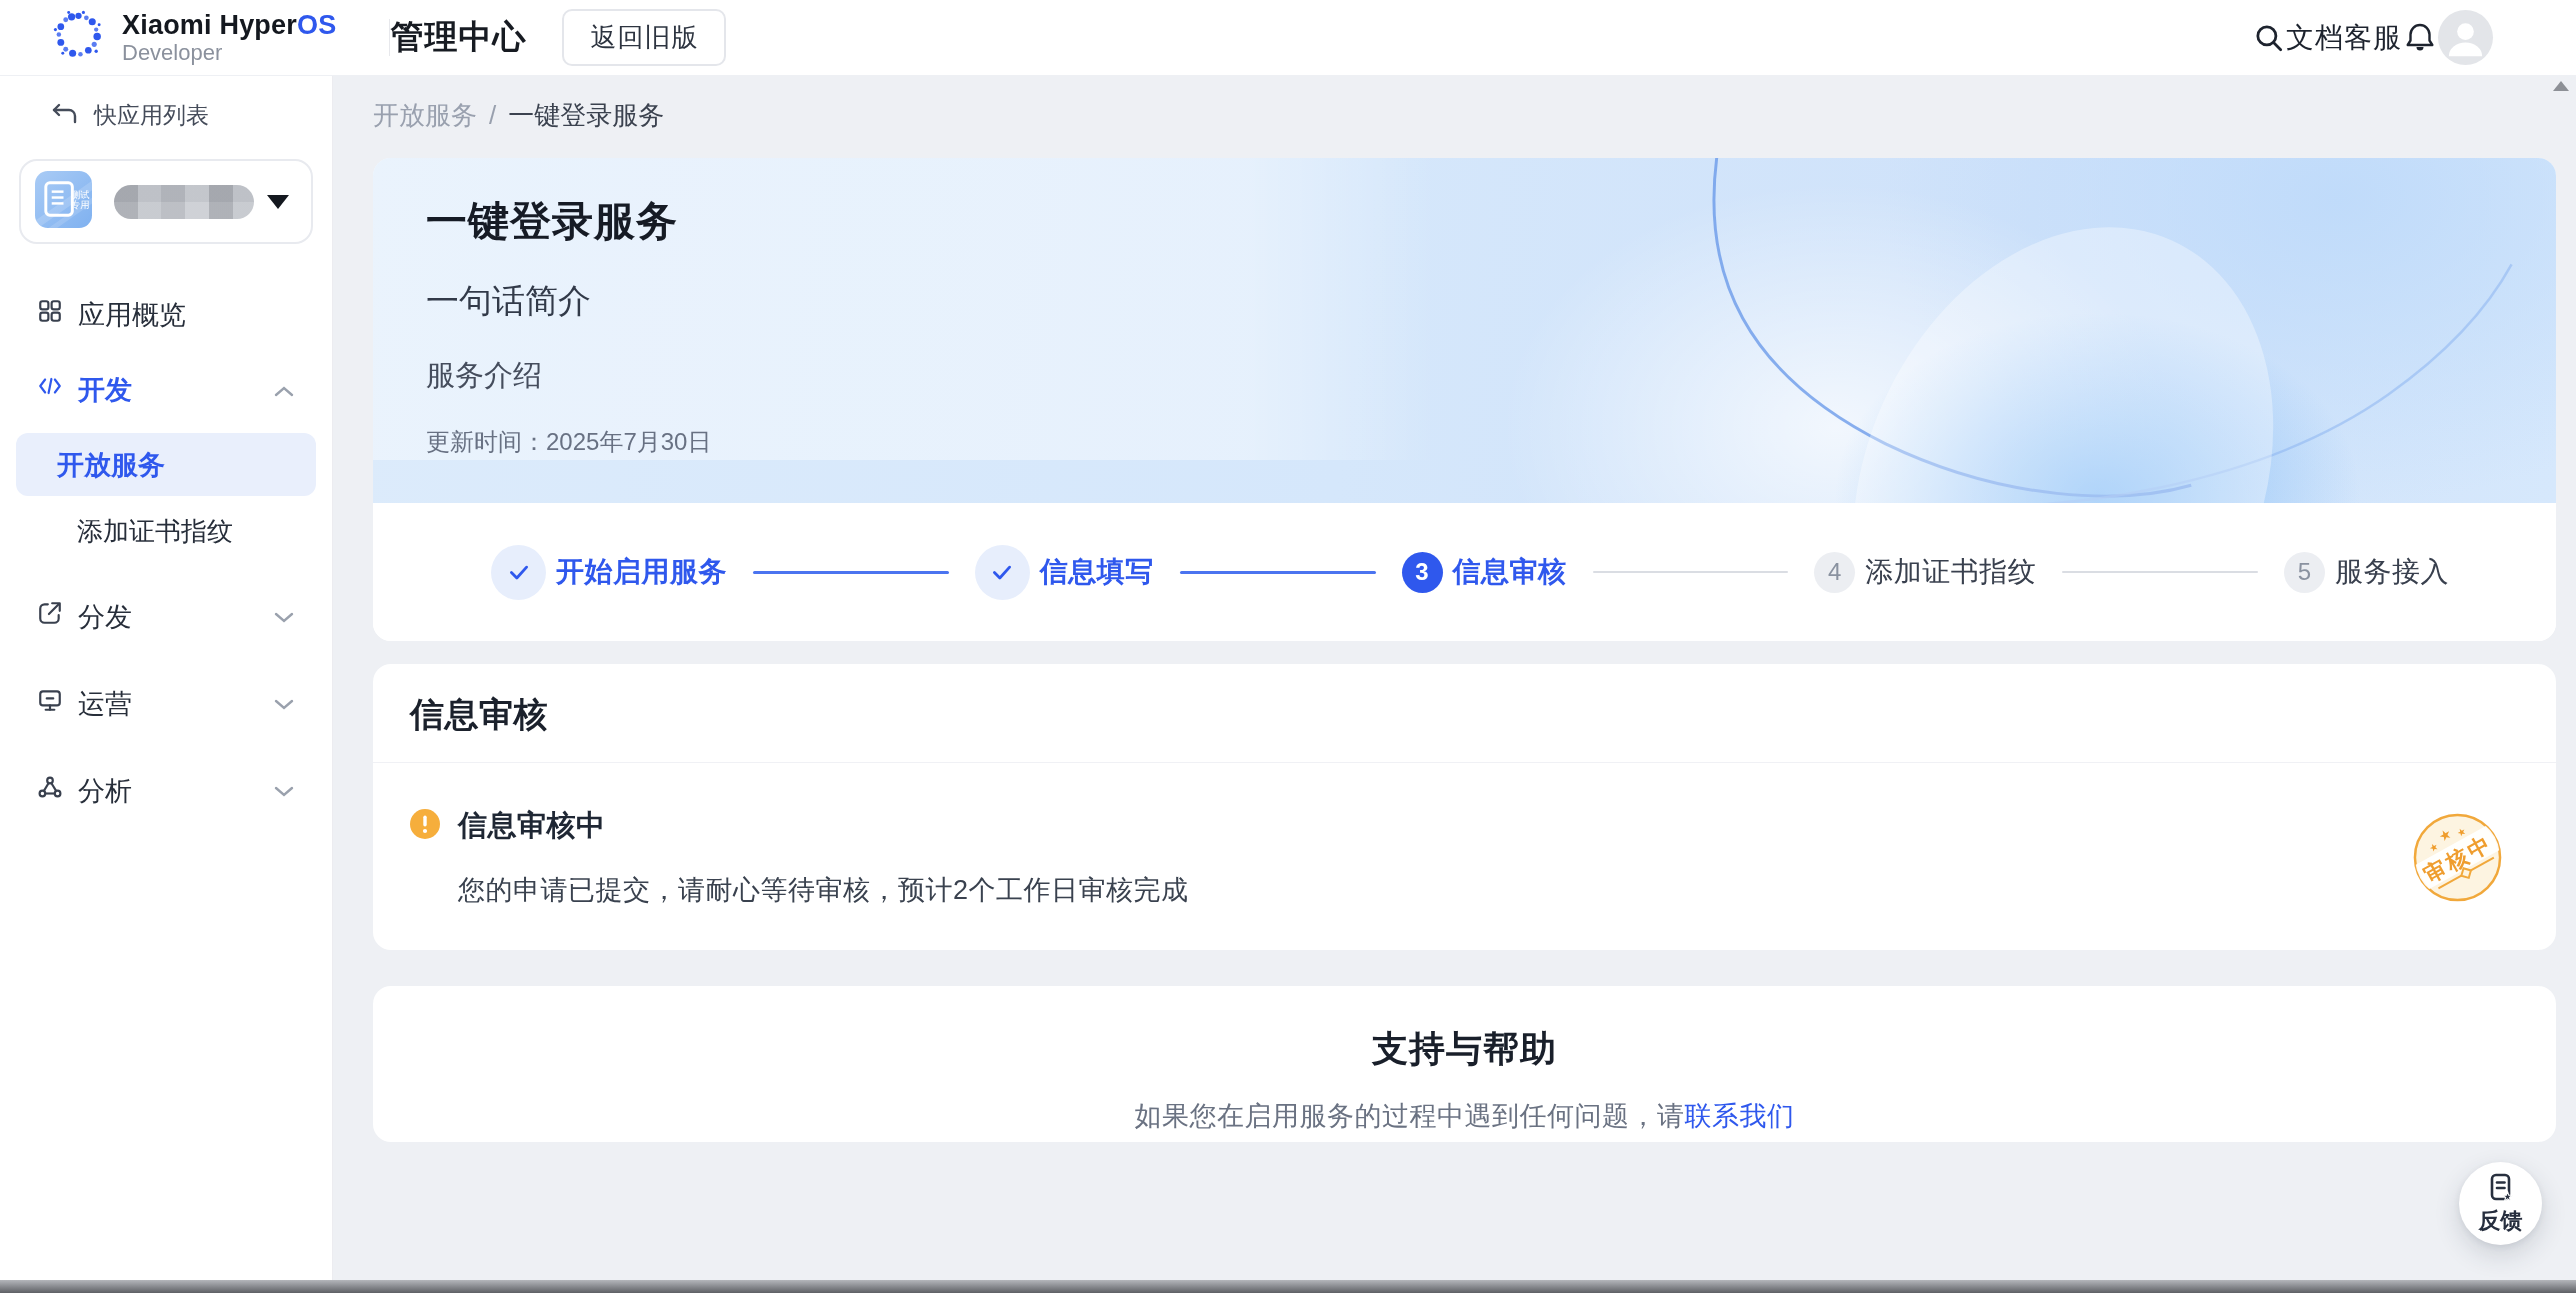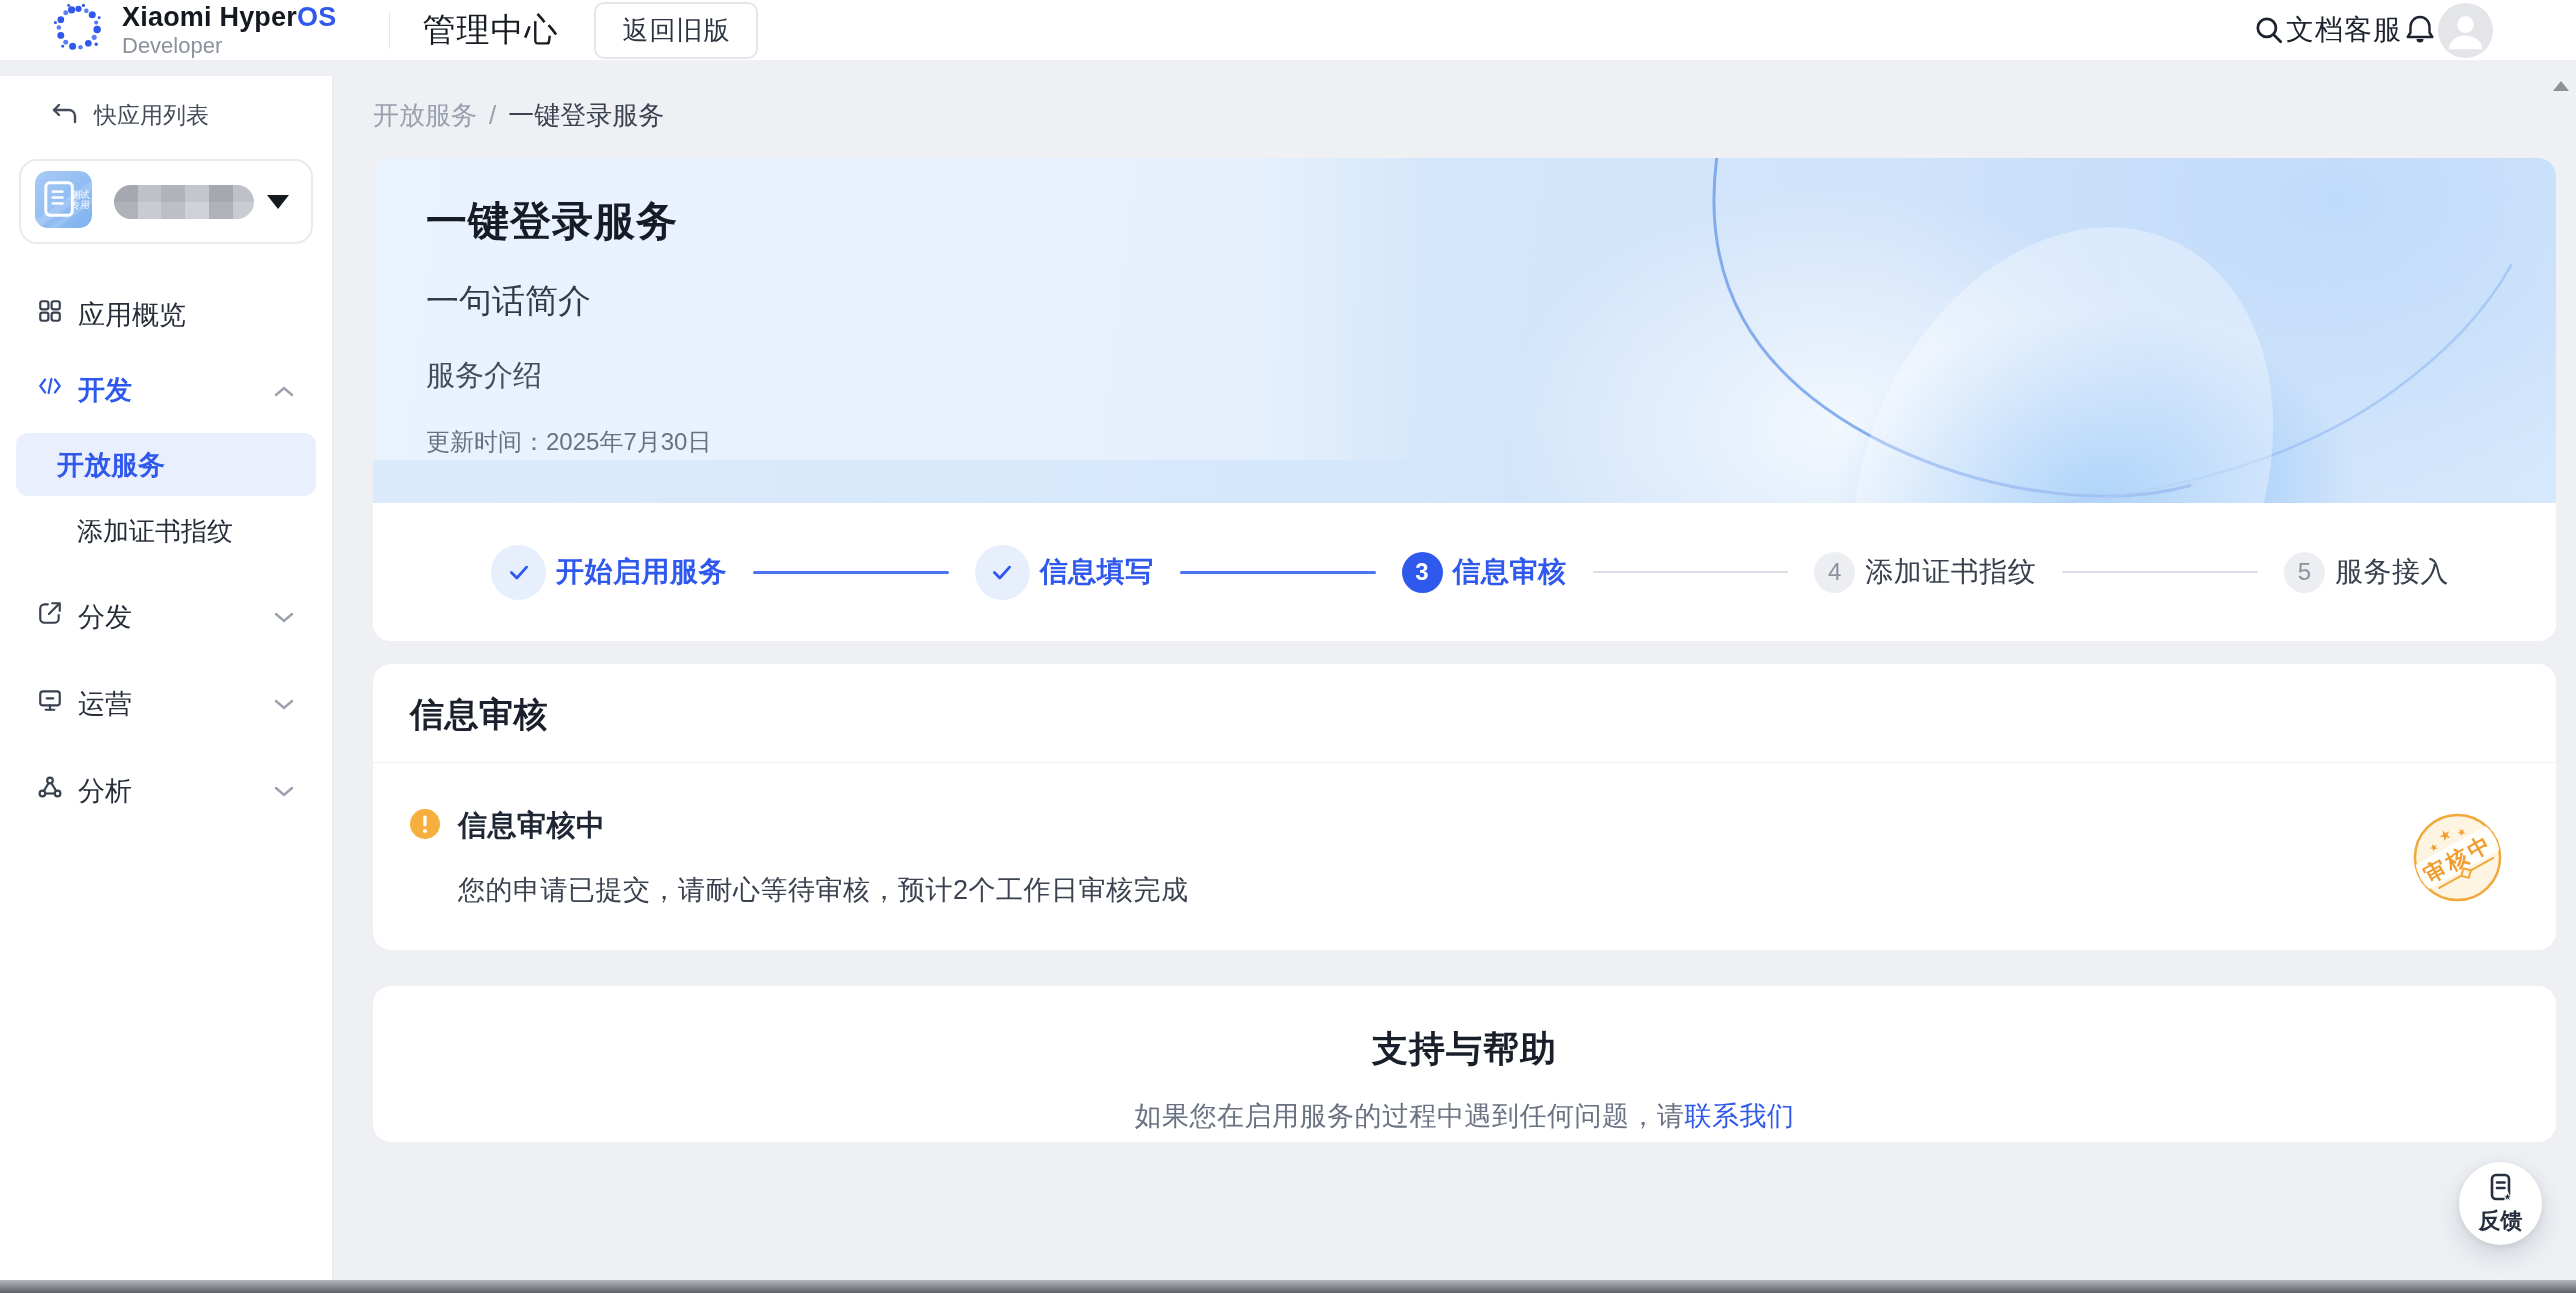--- a/index.html
+++ b/index.html
@@ -10,28 +10,28 @@
     background: #eef0f4;
     overflow: hidden;
     color: #1c222d;
   }
   :root{
     --accent:#2f58ed; --accent-soft:#e7eefc; --sidebar-active-bg:#e9effc;
     --warning:#f6ae3c; --stamp:#f1a83b; --link:#2f58ed;
   }
 
   
-  .topbar{position:absolute;top:0;left:0;right:0;height:60px;background:#fff;display:flex;align-items:center;z-index:10;}
+  .topbar{position:absolute;top:0;left:0;right:0;height:75px;background:#fff;display:flex;align-items:center;z-index:10;}
   .logo{display:flex;align-items:center;gap:16px;margin-left:51px;}
   .logo-text{line-height:1.05;}
   .logo-line1{font-size:27px;font-weight:700;color:#14181f;letter-spacing:0.2px;}
   .logo-line1 .blue{color:var(--accent);}
   .logo-line2{font-size:22px;color:#8b919d;margin-top:2px;}
   .topbar-divider{width:1px;height:37px;background:#e7e8ec;margin:0 0 0 53px;}
-  .topbar-title{font-size:33px;font-weight:400;color:#171b22;margin-left:32px;letter-spacing:1px;}
+  .topbar-title{font-size:33px;font-weight:700;color:#171b22;letter-spacing:1px;}
   .legacy-btn{margin-left:36px;font-size:26px;color:#2d3440;background:#fff;border:2px solid #e4e6eb;border-radius:10px;padding:9px 26px;cursor:pointer;letter-spacing:1px;}
   .topbar-right{margin-left:auto;display:flex;align-items:center;margin-right:83px;text-align:right;}
   .nav-link{font-size:28px;color:#1d232e;cursor:pointer;letter-spacing:1px;}
   .icon-btn{display:flex;align-items:center;justify-content:center;cursor:pointer;}
   .avatar{width:55px;height:55px;border-radius:50%;background:#e3e5e9;display:flex;align-items:center;justify-content:center;overflow:hidden;cursor:pointer;}
 
   
   .sidebar{position:absolute;top:76px;left:0;bottom:14px;width:333px;background:#fff;border-right:1px solid #ececf0;z-index:5;}
   .side-back{display:flex;align-items:center;gap:15px;margin:24px 0 0 51px;cursor:pointer;}
   .side-back-label{font-size:23px;color:#454c5a;}

